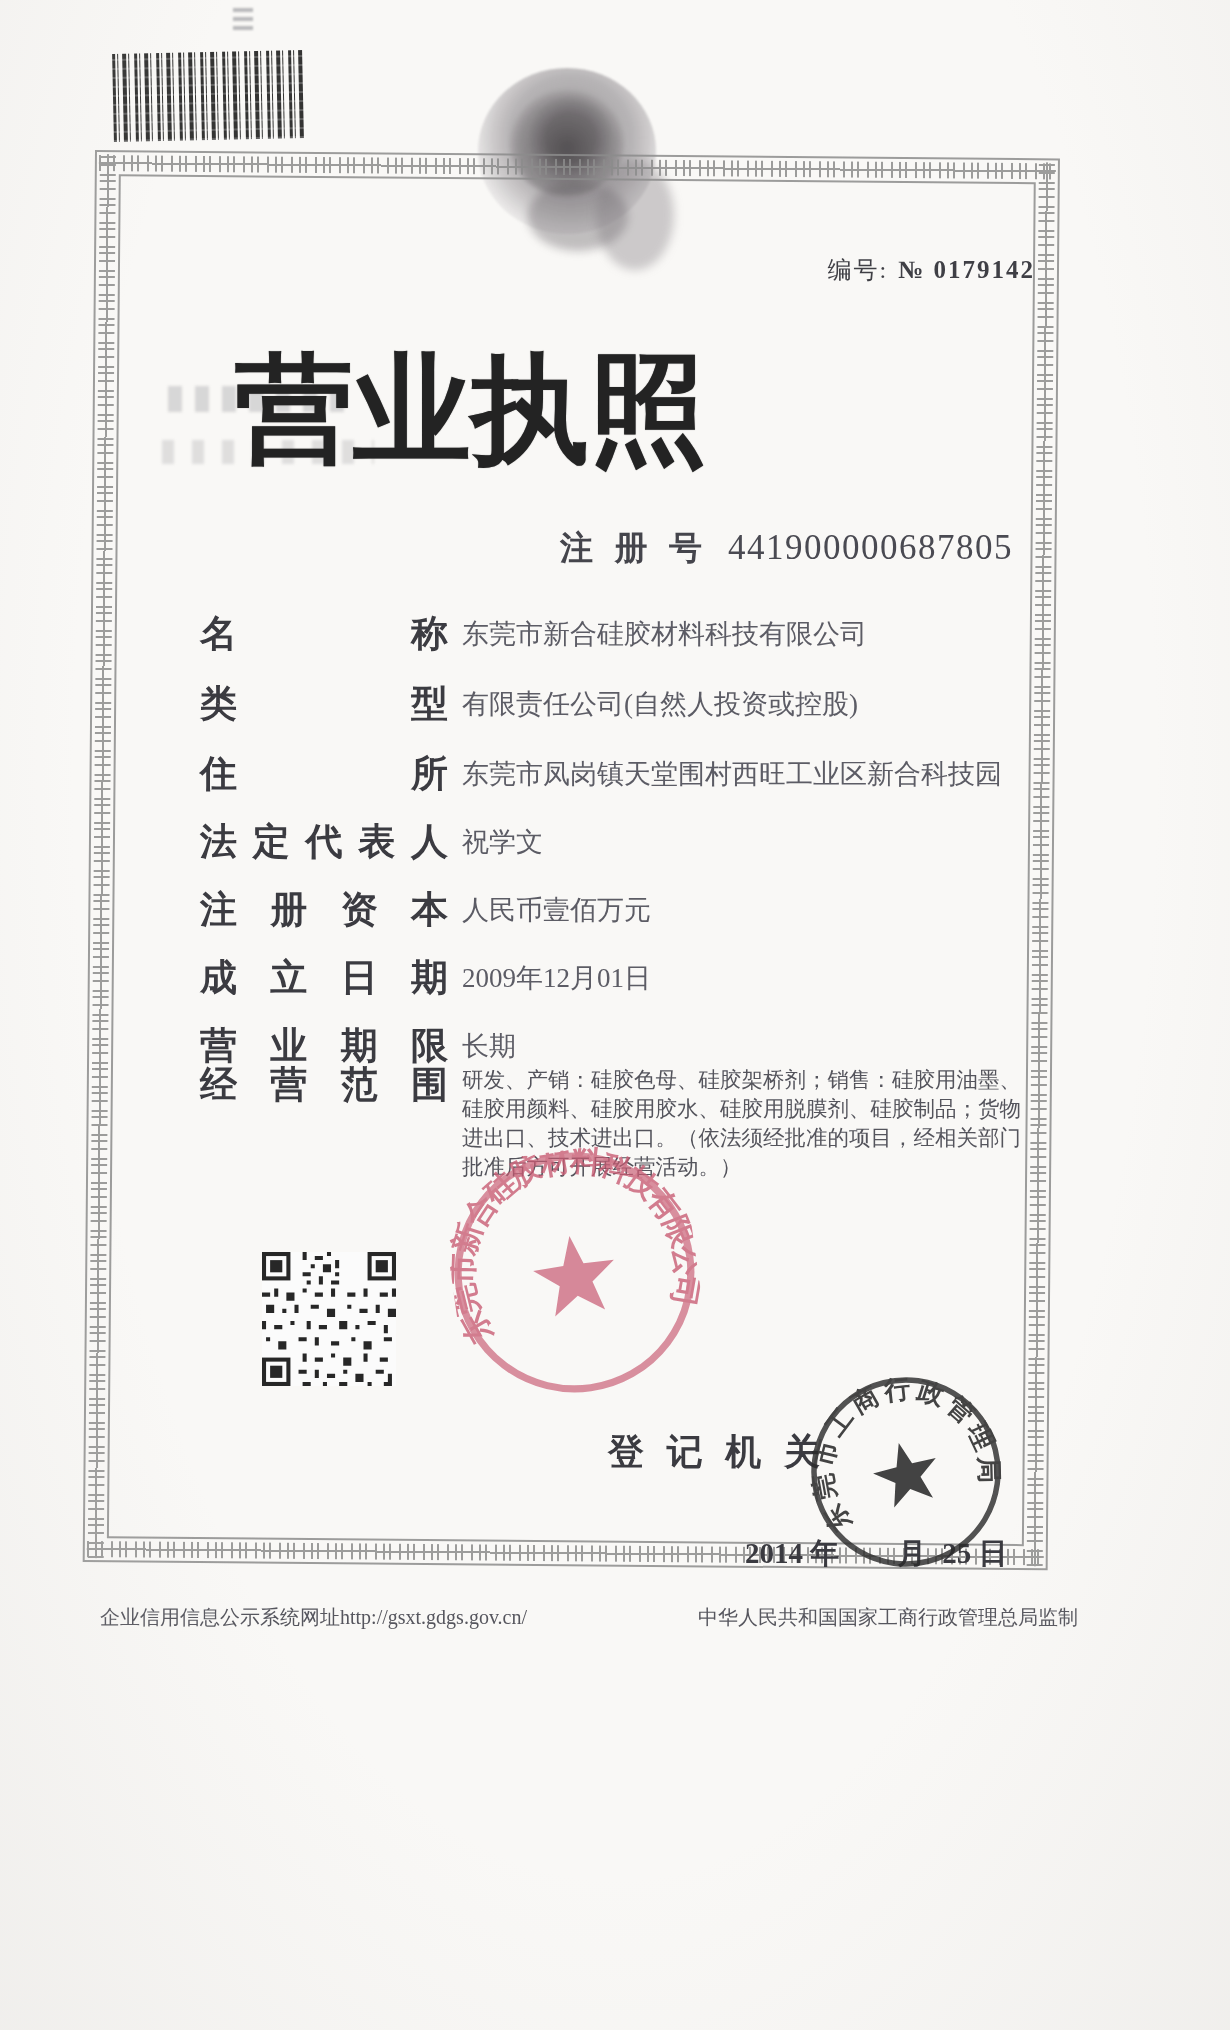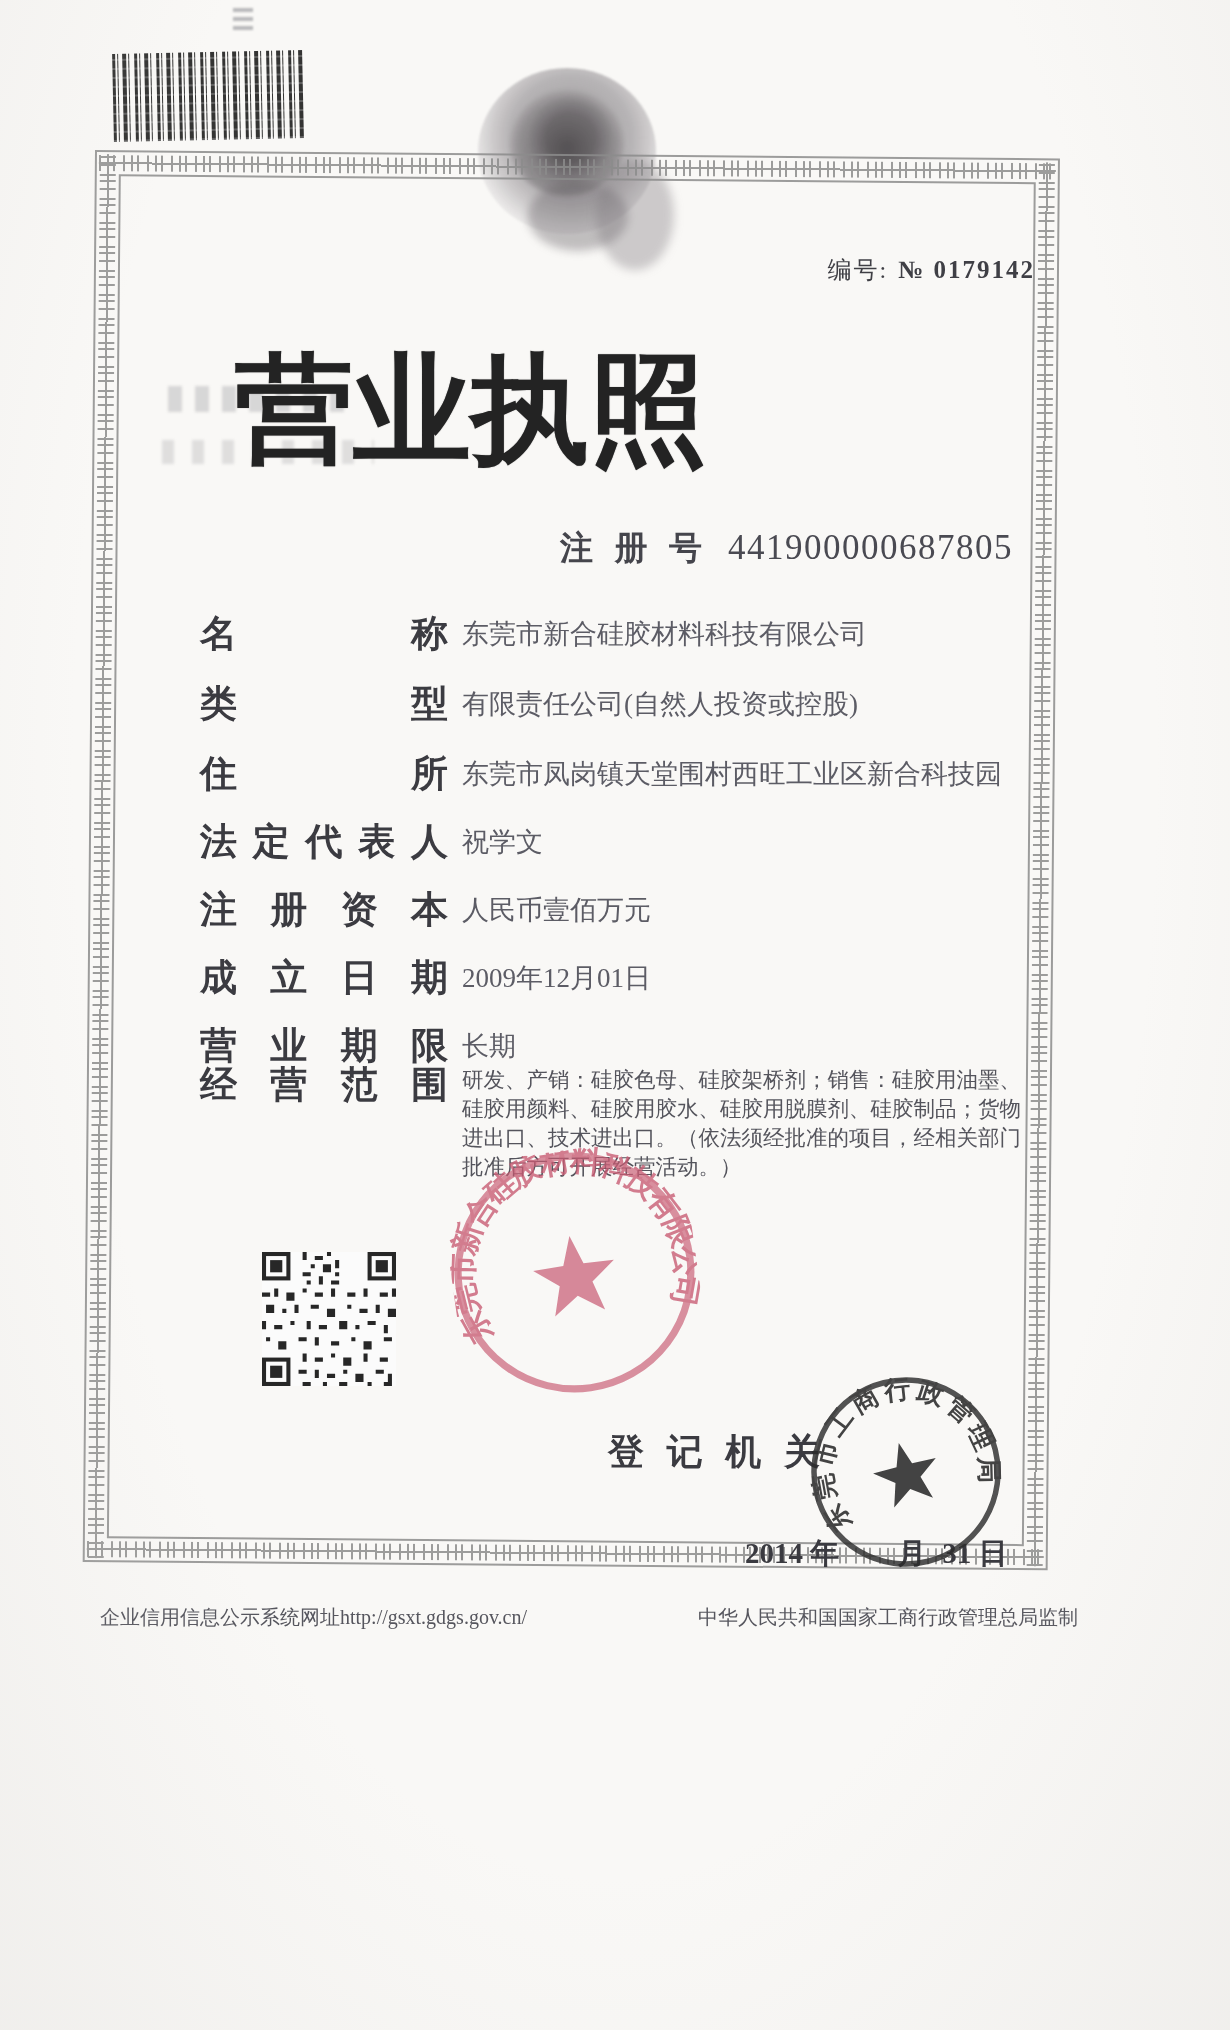--- a/index.html
+++ b/index.html
@@ -225,21 +225,21 @@
 
   <div class="registrar" style="display: flex; justify-content: space-between;">
       <span>登</span>
       <span>记</span>
       <span>机</span>
       <span>关</span>
     </div>
   <div class="issue-date">
     <span>2014 年</span>
     <span class="gap1">月</span>
-    <span class="gap2">31 日</span>
+    <span class="gap2">25 日</span>
   </div>
 
   <svg class="seal-registry" width="200" height="200" viewBox="0 0 200 200">
     <defs>
       <path id="arcR" d="M35.9 137 A74 74 0 1 1 164.1 137" fill="none"></path>
     </defs>
     <circle cx="100" cy="100" r="92" fill="none" stroke="#2b2b2b" stroke-width="5.5" opacity=".92"></circle>
     <polygon points="100,70 108,93 132.3,93.5 112.9,108.2 120,131.5 100,117.6 80,131.5 87.1,108.2 67.7,93.5 92,93" fill="#2b2b2b"></polygon>
     <text font-size="26" font-weight="700" fill="#2b2b2b" font-family="Liberation Serif, DejaVu Serif, serif">
       <textPath href="#arcR" startOffset="0" textLength="300" lengthAdjust="spacing">东莞市工商行政管理局</textPath>

